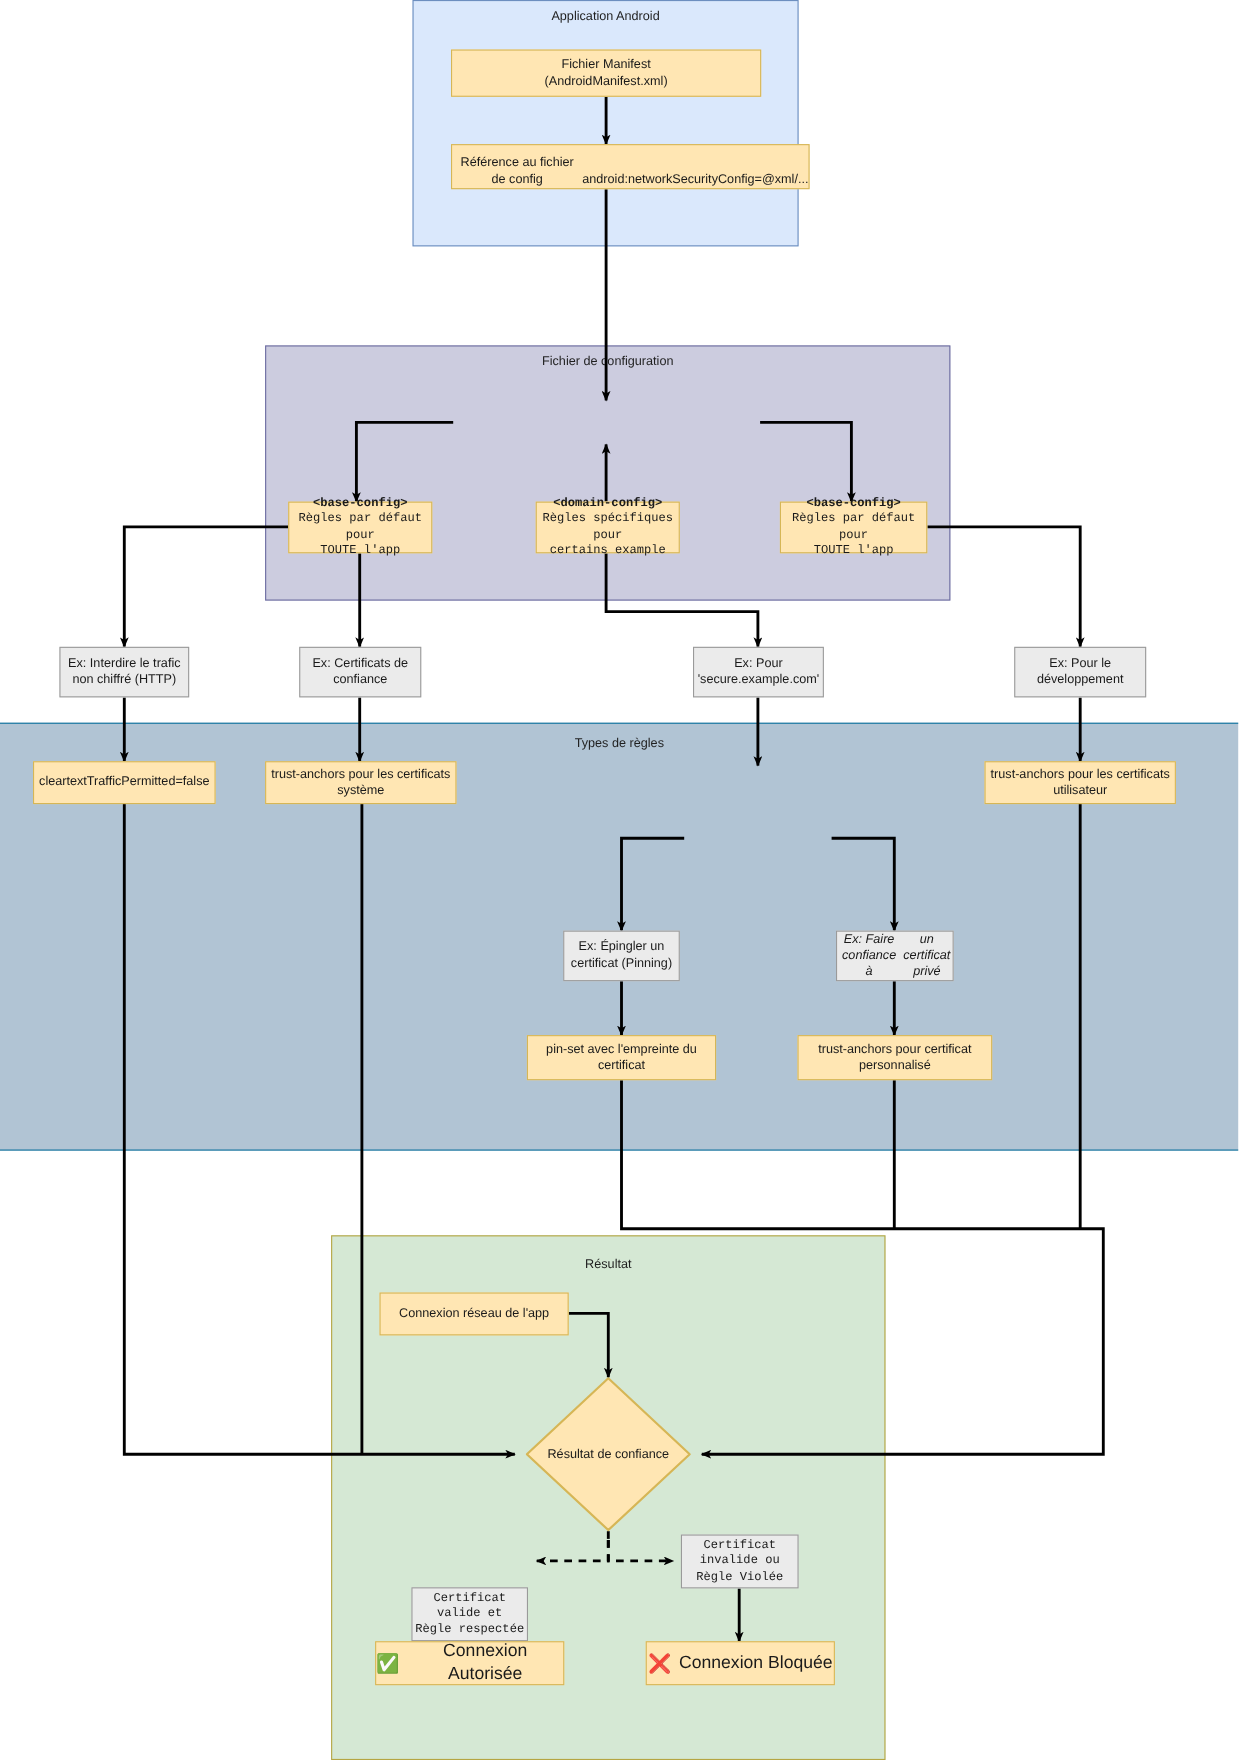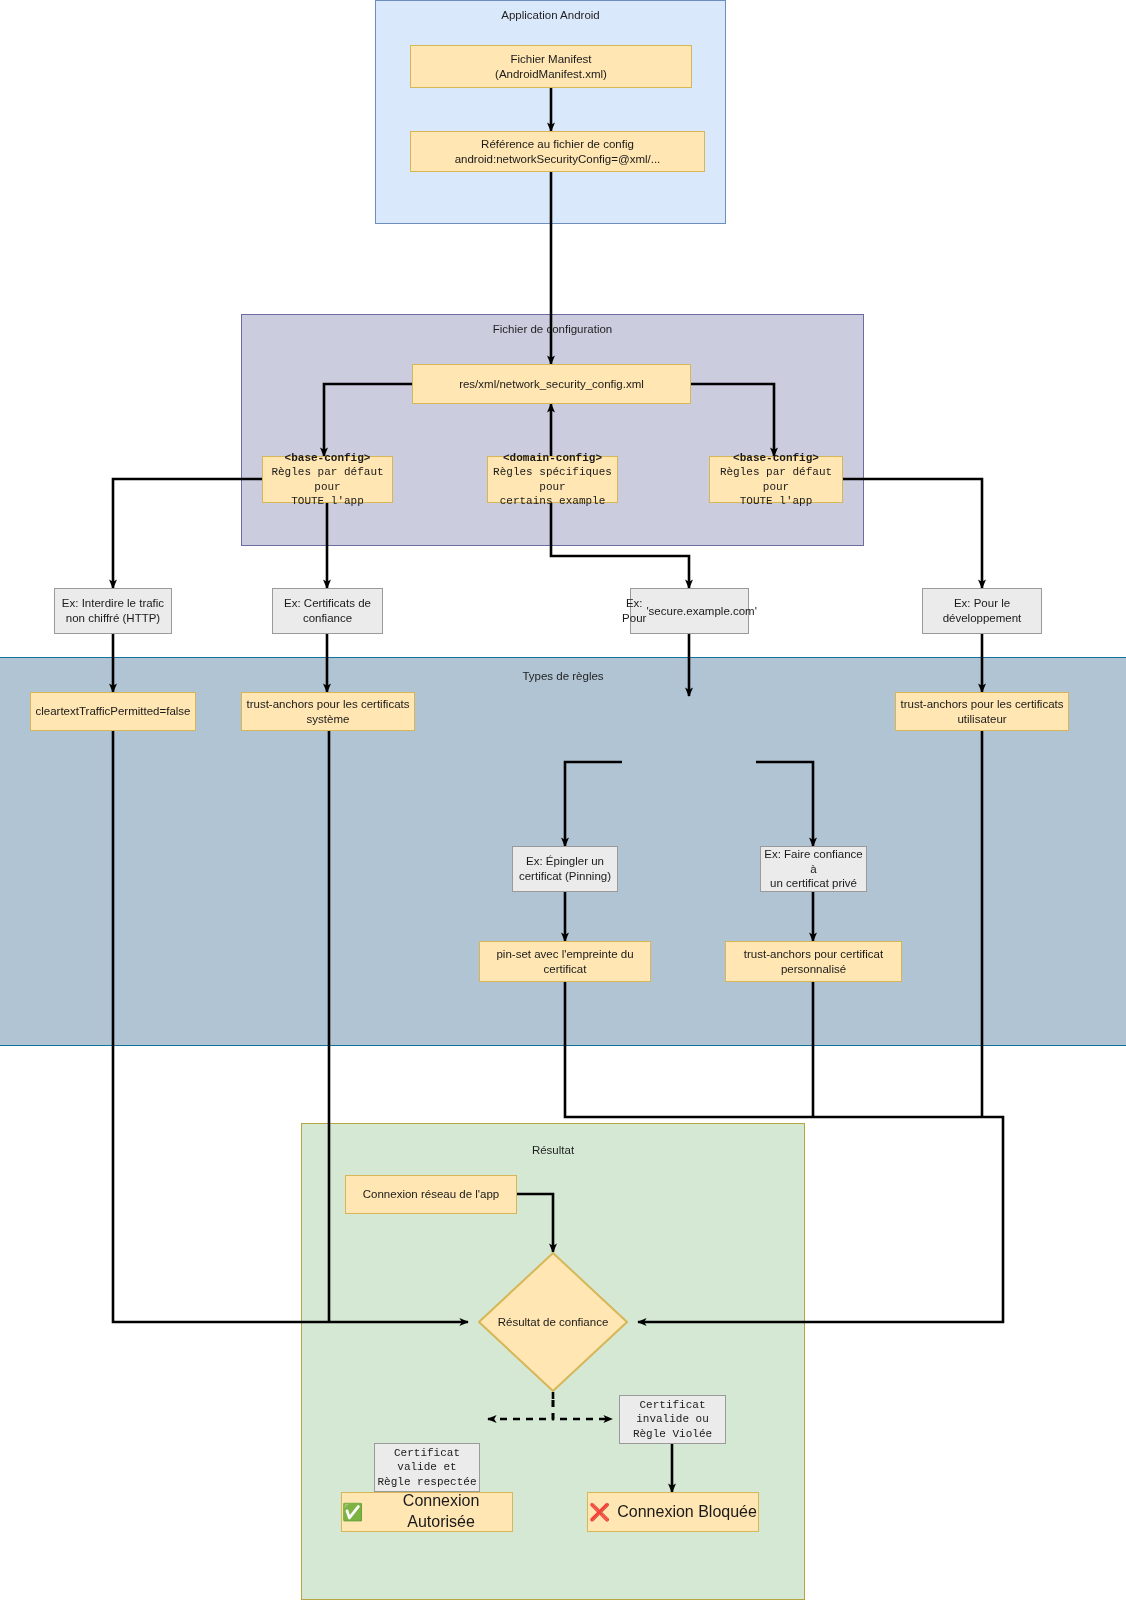--- a/index.html
+++ b/index.html
@@ -105,28 +105,25 @@
 
       <path d="M672,1444 L672,1492" marker-end="url(#arr)"></path>
     </g>
   </svg>
 
   <div class="node rounded f115" style="left:410px;top:45px;width:282px;height:43px;flex-direction:column;">
     <span>Fichier Manifest</span>
     <span>(AndroidManifest.xml)</span>
   </div>
 
-  <div class="node rounded f115" style="left:410px;top:131px;width:295px;height:41px;flex-direction:column;">
+  <div class="node rounded f115" style="left:410px;top:131px;width:326px;height:41px;flex-direction:row;align-items:flex-end;">
     <span>Référence au fichier de config</span>
     <span>android:networkSecurityConfig=@xml/...</span>
   </div>
 
-  <div class="node rounded f115" style="left:412px;top:364px;width:279px;height:40px;">
-    <span>res/xml/network_security_config.xml</span>
-  </div>
 
   <div class="node rounded f11" style="left:262px;top:456px;width:131px;height:47px;flex-direction:column;">
     <span class="bold">&lt;base-config&gt;</span>
     <span>Règles par défaut pour</span>
     <span>TOUTE l'app</span>
   </div>
 
   <div class="node rounded f11" style="left:487px;top:456px;width:131px;height:47px;flex-direction:column;">
     <span class="bold">&lt;domain-config&gt;</span>
     <span>Règles spécifiques pour</span>
@@ -142,21 +139,21 @@
   <div class="node gray f115" style="left:54px;top:588px;width:118px;height:46px;flex-direction:column;">
     <span>Ex: Interdire le trafic</span>
     <span>non chiffré (HTTP)</span>
   </div>
 
   <div class="node gray f115" style="left:272px;top:588px;width:111px;height:46px;flex-direction:column;">
     <span>Ex: Certificats de</span>
     <span>confiance</span>
   </div>
 
-  <div class="node gray f115" style="left:630px;top:588px;width:119px;height:46px;flex-direction:row;">
+  <div class="node gray f115" style="left:630px;top:588px;width:119px;height:46px;flex-direction:column;">
     <span>Ex: Pour</span>
     <span>'secure.example.com'</span>
   </div>
 
   <div class="node gray f115" style="left:922px;top:588px;width:120px;height:46px;flex-direction:column;">
     <span>Ex: Pour le</span>
     <span>développement</span>
   </div>
 
   <div class="node rounded f115" style="left:30px;top:692px;width:166px;height:39px;">
@@ -172,21 +169,21 @@
     <span>trust-anchors pour les certificats</span>
     <span>utilisateur</span>
   </div>
 
 
   <div class="node gray f115" style="left:512px;top:846px;width:106px;height:46px;flex-direction:column;">
     <span>Ex: Épingler un</span>
     <span>certificat (Pinning)</span>
   </div>
 
-  <div class="node gray f115" style="left:760px;top:846px;width:107px;height:46px;flex-direction:column;">
+  <div class="node gray f115" style="left:760px;top:846px;width:107px;height:46px;font-style:italic;">
     <span>Ex: Faire confiance à</span>
     <span>un certificat privé</span>
   </div>
 
   <div class="node rounded f115" style="left:479px;top:941px;width:172px;height:41px;">
     <span>pin-set avec l'empreinte du certificat</span>
   </div>
 
   <div class="node rounded f115" style="left:725px;top:941px;width:177px;height:41px;flex-direction:column;">
     <span>trust-anchors pour certificat</span>

